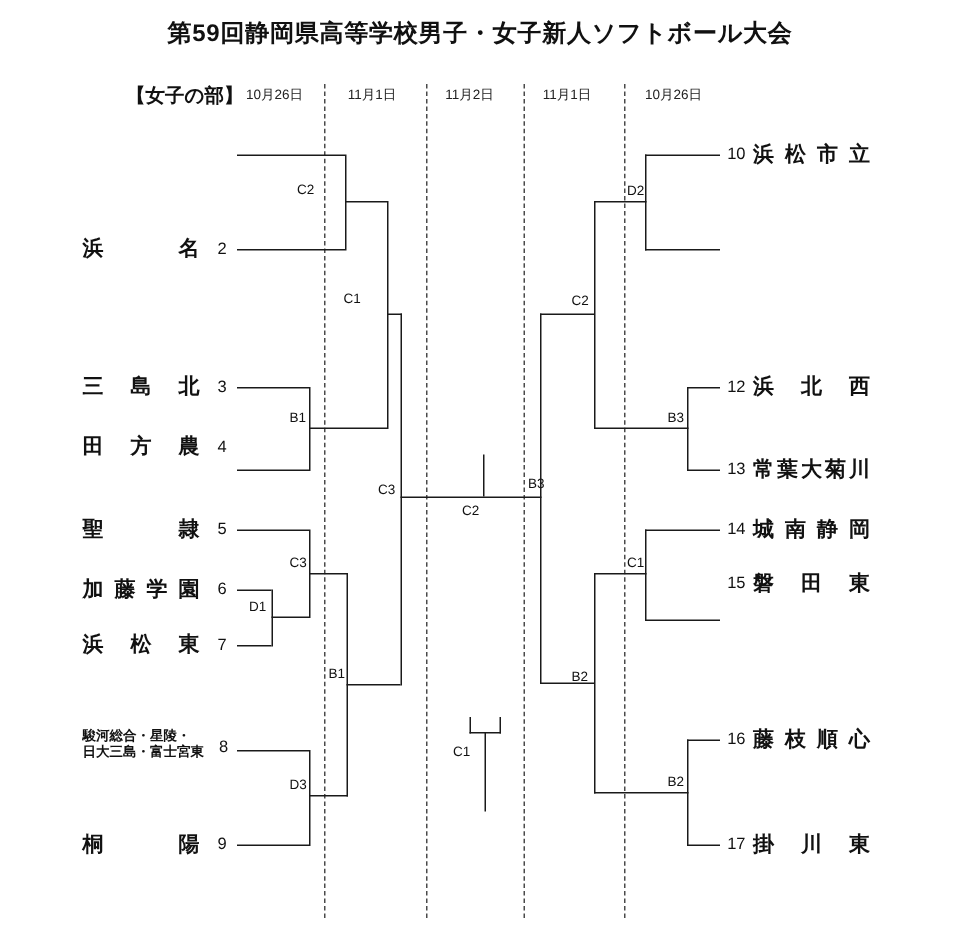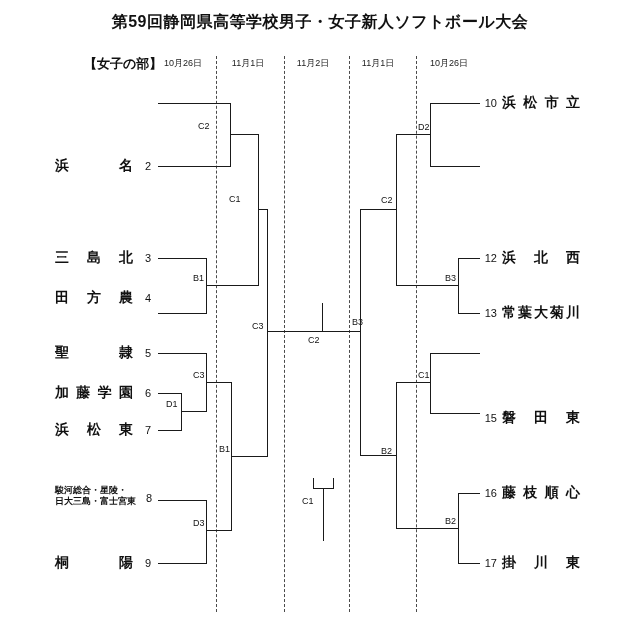--- a/index.html
+++ b/index.html
@@ -83,21 +83,25 @@
       <span class="tname">浜松市立</span>
     </div>
   <div class="team r" style="top:248px">
       <span class="tseed">12</span>
       <span class="tname">浜北西</span>
     </div>
   <div class="team r" style="top:303px">
       <span class="tseed">13</span>
       <span class="tname">常葉大菊川</span>
     </div>
-  <div class="team r" style="top:408px">
+  <div class="team r" style="top:343px">
+      <span class="tseed">14</span>
+      <span class="tname">城南静岡</span>
+    </div>
+  <div class="team r" style="top:379px">
       <span class="tseed">15</span>
       <span class="tname">磐田東</span>
     </div>
   <div class="team r" style="top:483px">
       <span class="tseed">16</span>
       <span class="tname">藤枝順心</span>
     </div>
   <div class="team r" style="top:553px">
       <span class="tseed">17</span>
       <span class="tname">掛川東</span>

